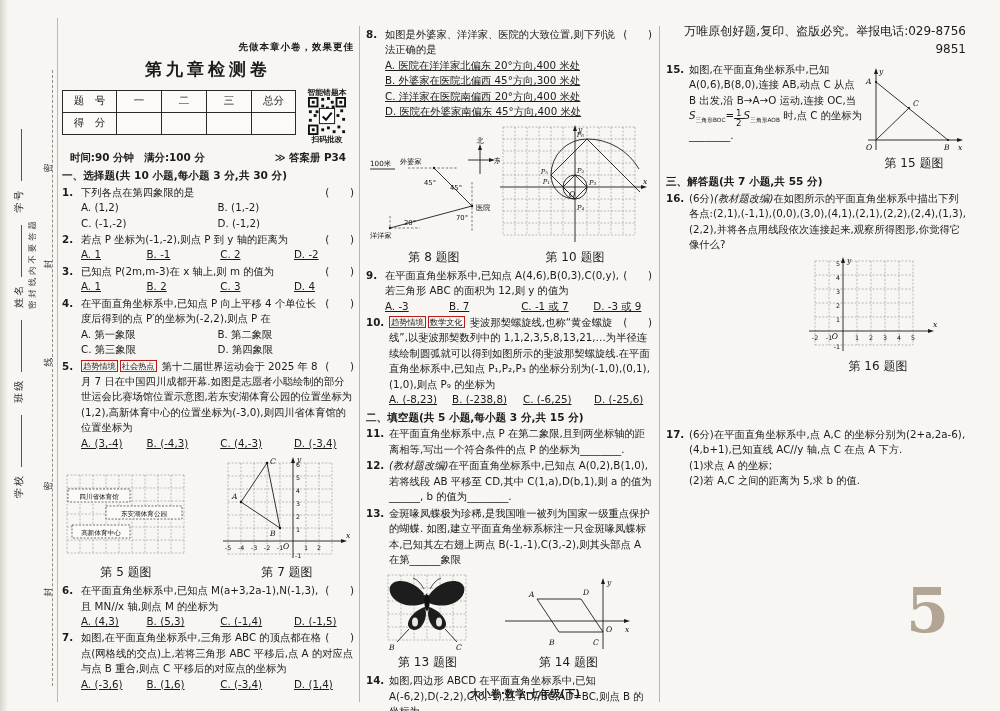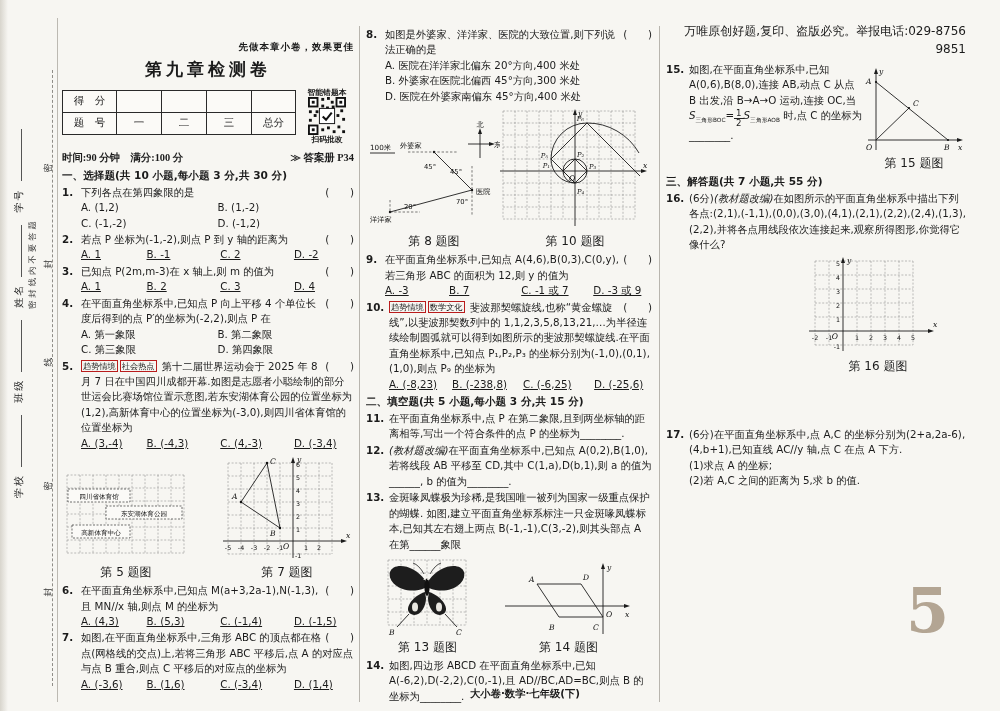--- a/index.html
+++ b/index.html
@@ -9,32 +9,32 @@
   .col{position:absolute;font-size:10.3px;line-height:1.5;}
   #col1{left:62px;top:40px;width:292px;}
   #col2{left:366px;top:26px;width:286px;}
   #col3{left:666px;top:22px;width:300px;}
   .tagline{text-align:right;font-size:9.5px;font-weight:bold;letter-spacing:1px;}
   .title{text-align:center;font-size:17px;font-weight:bold;letter-spacing:4px;margin:3px 0 5px;}
   .trow{display:flex;align-items:flex-start;}
   table.score{border-collapse:collapse;margin-top:2px;}
   table.score td{border:1px solid #2a2a2a;text-align:center;font-size:10.5px;padding:0;height:21px;background:#fbfaf7;}
   .qrblk{width:52px;text-align:center;font-size:7.8px;font-weight:bold;margin-left:5px;line-height:1.25;}
-  .info{display:flex;justify-content:space-between;font-weight:bold;margin:5px 0 2px;font-size:10.4px;font-family:Liberation Serif, serif;}
+  .info{display:flex;justify-content:space-between;font-weight:bold;margin:5px 8px 2px;font-size:10.4px;}
   .sec{font-weight:bold;margin:2px 0 1px;font-size:10.6px;}
   .q{position:relative;margin-top:1px;}
   .qn{font-weight:bold;position:absolute;left:0;top:0;}
   .qb{margin-left:19px;}
   .qb.w{margin-left:23px;}
   .paren{float:right;}
   .opts{margin-left:19px;display:grid;}
   .opts.w{margin-left:23px;}
   .c4{grid-template-columns:24% 27% 27% 22%;text-decoration:underline;}
   .c2{grid-template-columns:50% 50%;}
-  .c1{grid-template-columns:100%;}
+  .c1{grid-template-columns:100%;text-decoration:underline;}
   .tag{border:1px solid #b91c1c;font-size:8.2px;padding:0 1px;margin-right:2px;vertical-align:1px;}
   .lead{font-style:italic;}
   .figrow{display:flex;justify-content:space-between;align-items:flex-end;margin:4px 2px 2px;}
   .figbox{text-align:center;}
   .figcap{font-size:12px;margin-top:0;}
   svg{display:block;margin:0 auto;}
   .grid{stroke:#8a8a8a;stroke-width:.55;stroke-dasharray:2 1.6;fill:none;}
   .ax{stroke:#1c1c1c;stroke-width:.9;fill:none;}
   .shape{stroke:#1c1c1c;stroke-width:.9;fill:none;}
   .dash{stroke:#444;stroke-width:.7;stroke-dasharray:2.4 1.8;fill:none;}
@@ -98,32 +98,32 @@
     <table class="score">
       <colgroup>
           <col style="width:54px">
           <col style="width:45px">
           <col style="width:45px">
           <col style="width:45px">
           <col style="width:44px">
         </colgroup>
       <tbody>
           <tr>
+        <td>题　号</td>
+        <td>一</td>
+        <td>二</td>
+        <td>三</td>
+        <td>总分</td>
+      </tr>
+      <tr>
         <td>得　分</td>
         <td></td>
         <td></td>
         <td></td>
         <td></td>
-      </tr>
-      <tr>
-        <td>题　号</td>
-        <td>一</td>
-        <td>二</td>
-        <td>三</td>
-        <td>总分</td>
       </tr>
     </tbody>
       </table>
     <div class="qrblk">
       <div>智能错题本</div>
       <svg width="38" height="38" viewBox="0 0 40 40">
         <rect x="0" y="0" width="11" height="11" fill="#111"></rect>
           <rect x="2" y="2" width="7" height="7" fill="#fff"></rect>
           <rect x="4" y="4" width="3" height="3" fill="#111"></rect>
         <rect x="29" y="0" width="11" height="11" fill="#111"></rect>
@@ -303,20 +303,21 @@
   </div>
 </div>
 
 <div class="col" id="col2">
   <div class="q">
     <span class="qn">8.</span>
     <div class="qb"><span class="paren">(　　)</span><span>如图是外婆家、洋洋家、医院的大致位置,则下列说法正确的是</span></div>
     <div class="opts c1">
       <span>A. 医院在洋洋家北偏东 20°方向,400 米处</span>
       <span>B. 外婆家在医院北偏西 45°方向,300 米处</span>
+      <span>C. 洋洋家在医院南偏西 20°方向,400 米处</span>
       <span>D. 医院在外婆家南偏东 45°方向,400 米处</span>
     </div>
   </div>
 
   <div class="figrow">
     <div class="figbox">
       <svg width="132" height="112" viewBox="0 0 132 112">
         <text x="2" y="30" class="cjk">100米</text>
         <line x1="2" y1="33" x2="27" y2="33" class="ax"></line>
         <text x="32" y="28" class="cjk">外婆家</text>

